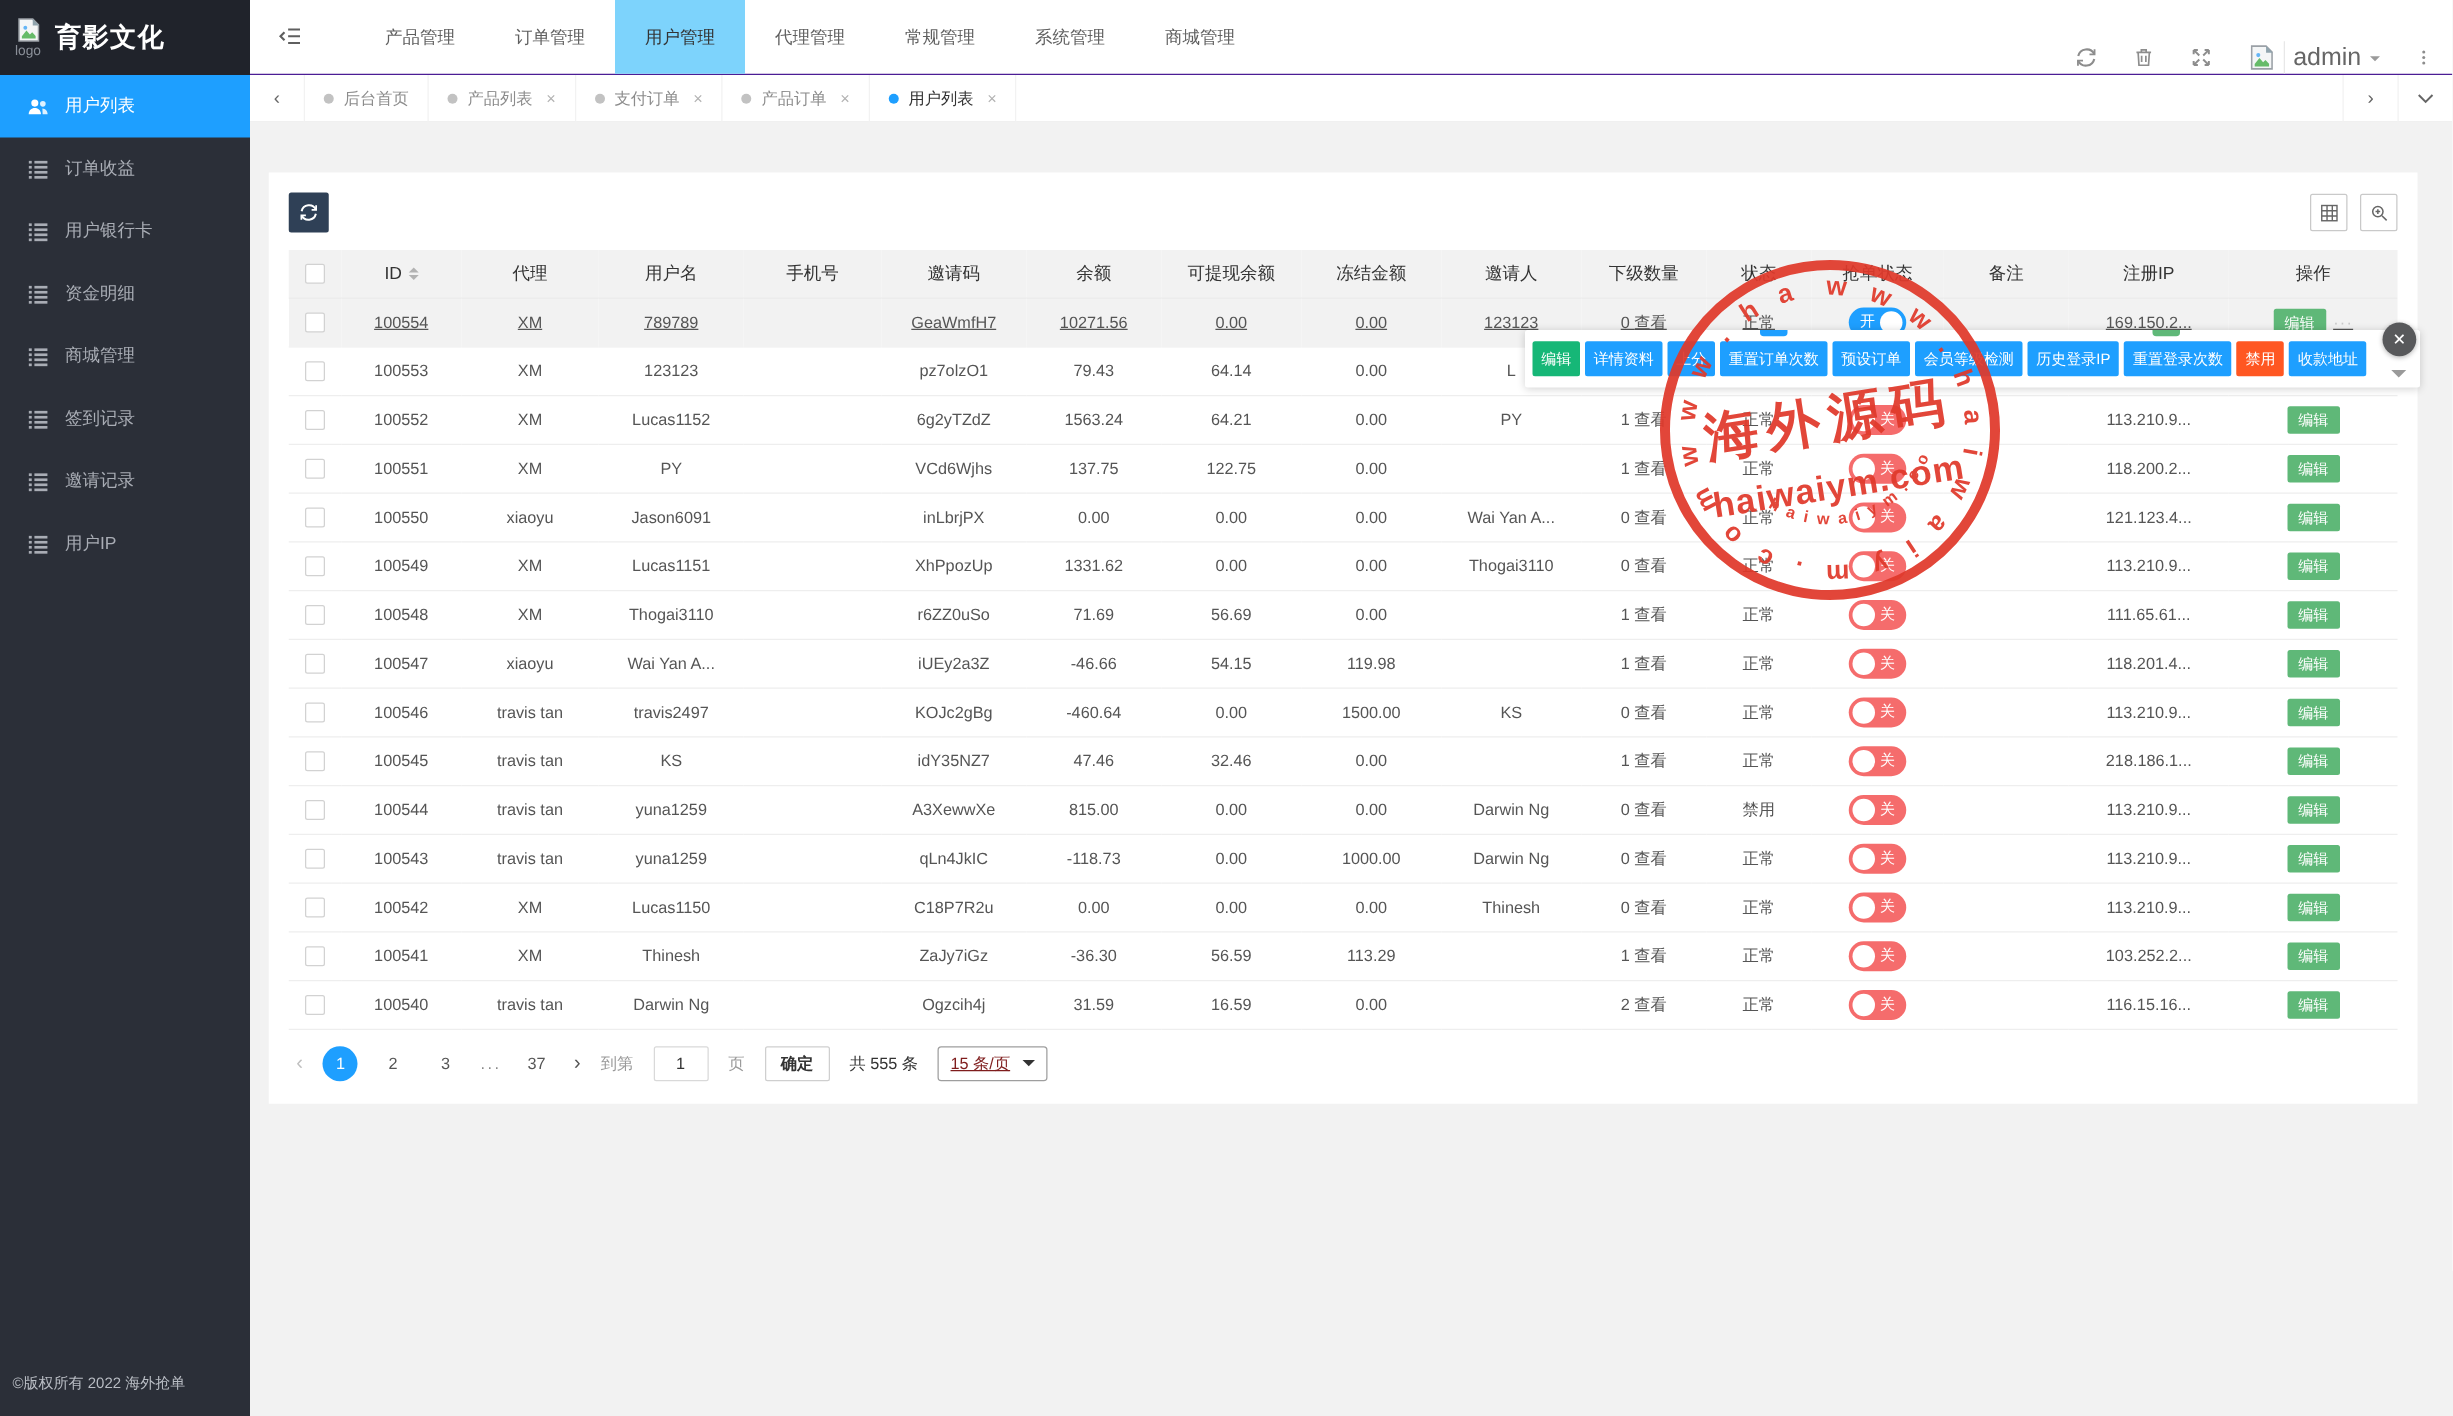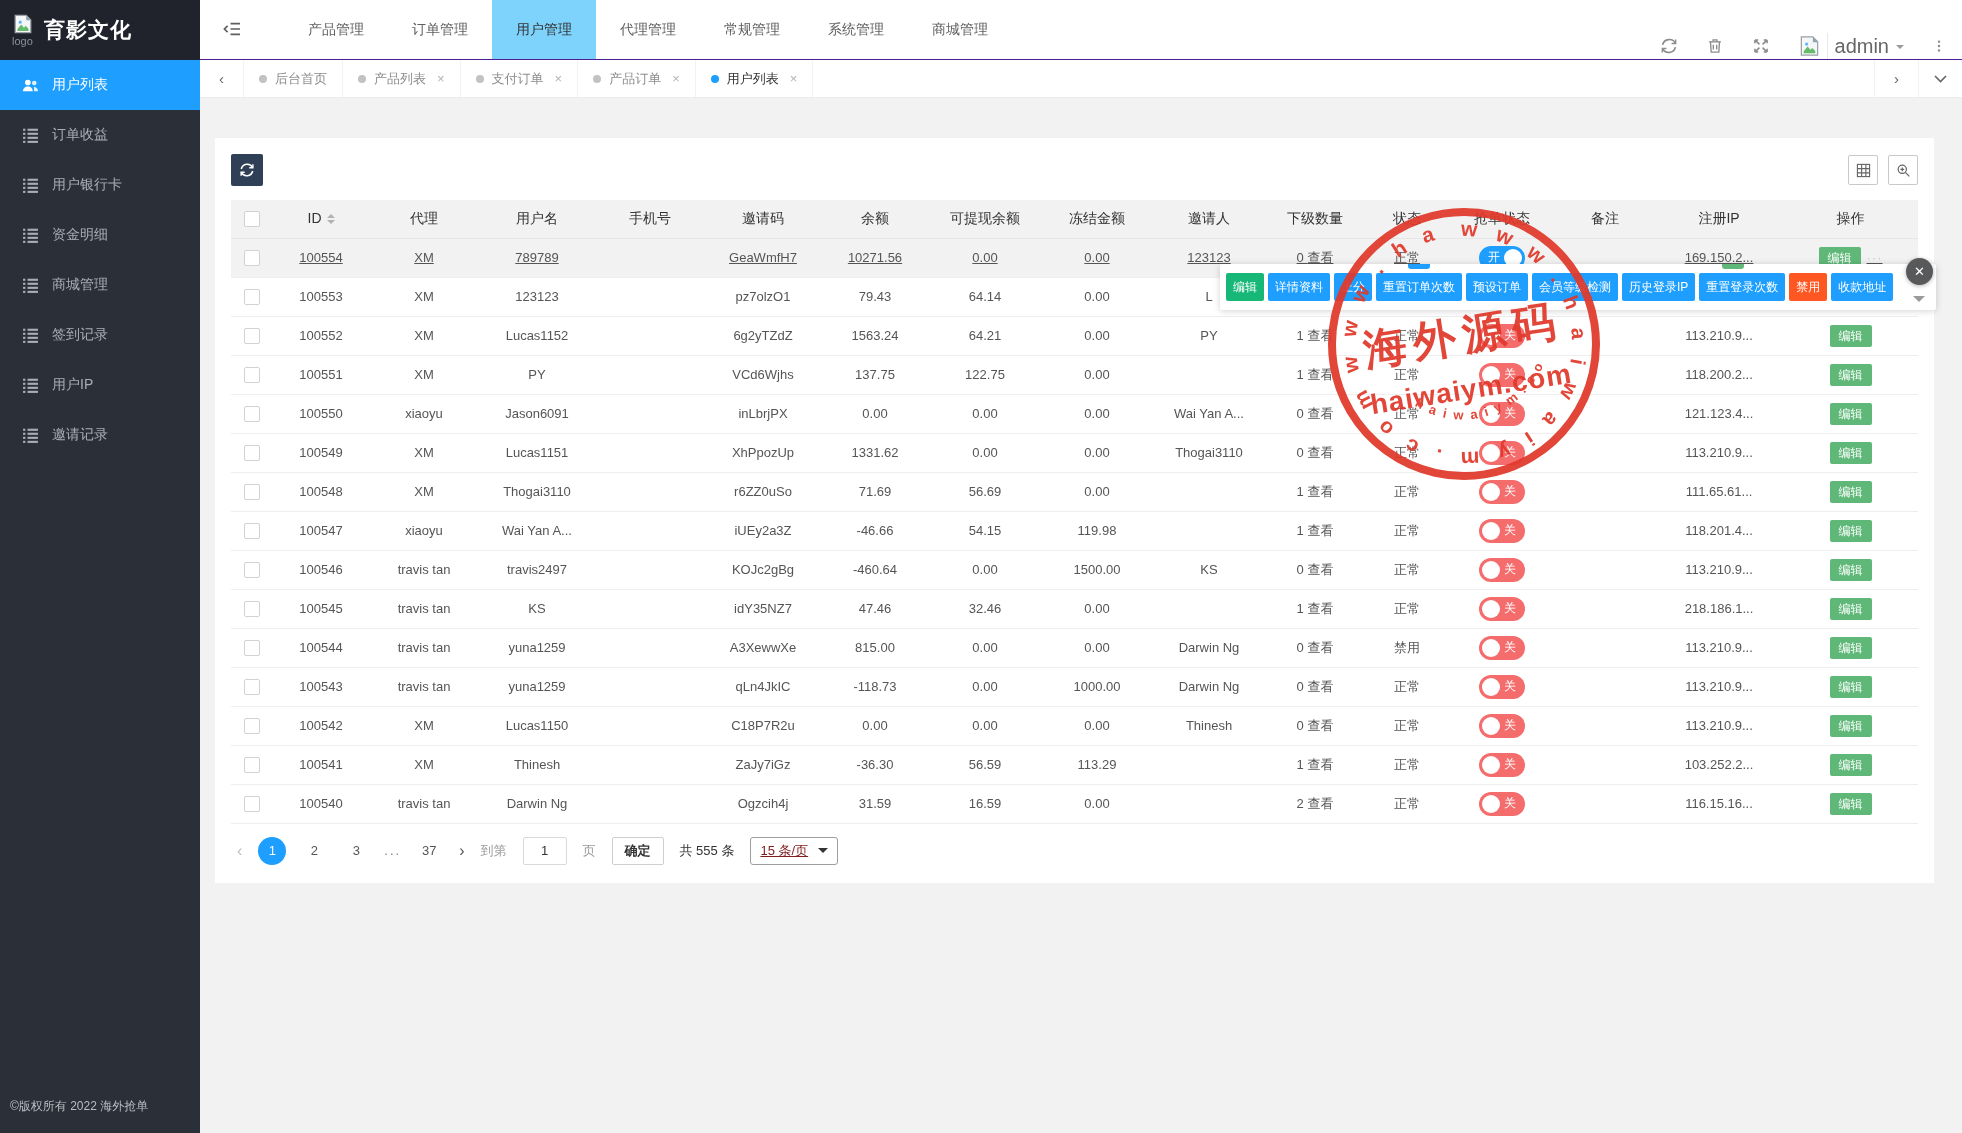--- a/index.html
+++ b/index.html
@@ -202,34 +202,34 @@
           <svg viewBox="0 0 16 16" fill="currentColor" xmlns="http://www.w3.org/2000/svg">
             <rect x="1" y="1.6" width="2.2" height="2"></rect>
             <rect x="5.2" y="1.6" width="9.8" height="2"></rect>
             <rect x="1" y="5.4" width="2.2" height="2"></rect>
             <rect x="5.2" y="5.4" width="9.8" height="2"></rect>
             <rect x="1" y="9.2" width="2.2" height="2"></rect>
             <rect x="5.2" y="9.2" width="9.8" height="2"></rect>
             <rect x="1" y="13" width="2.2" height="2"></rect>
             <rect x="5.2" y="13" width="9.8" height="2"></rect>
           </svg>
-          <span>用户IP</span>
+          <span>邀请记录</span>
         </div>
         <div class="side-item">
           <svg viewBox="0 0 16 16" fill="currentColor" xmlns="http://www.w3.org/2000/svg">
             <rect x="1" y="1.6" width="2.2" height="2"></rect>
             <rect x="5.2" y="1.6" width="9.8" height="2"></rect>
             <rect x="1" y="5.4" width="2.2" height="2"></rect>
             <rect x="5.2" y="5.4" width="9.8" height="2"></rect>
             <rect x="1" y="9.2" width="2.2" height="2"></rect>
             <rect x="5.2" y="9.2" width="9.8" height="2"></rect>
             <rect x="1" y="13" width="2.2" height="2"></rect>
             <rect x="5.2" y="13" width="9.8" height="2"></rect>
           </svg>
-          <span>邀请记录</span>
+          <span>用户IP</span>
         </div>
       </nav>
     <div class="copyright">©版权所有 2022 海外抢单</div>
   </aside>
 
   <header class="topbar">
     <div class="burger">
       <svg width="18" height="16" viewBox="0 0 18 16" fill="none" stroke="currentColor" stroke-width="1.7" xmlns="http://www.w3.org/2000/svg">
           <path d="M7.5 2.6h9.5M7.5 8h9.5M7.5 13.4h9.5"></path>
           <path d="M4.6 4.8L1.4 8l3.2 3.2"></path>

